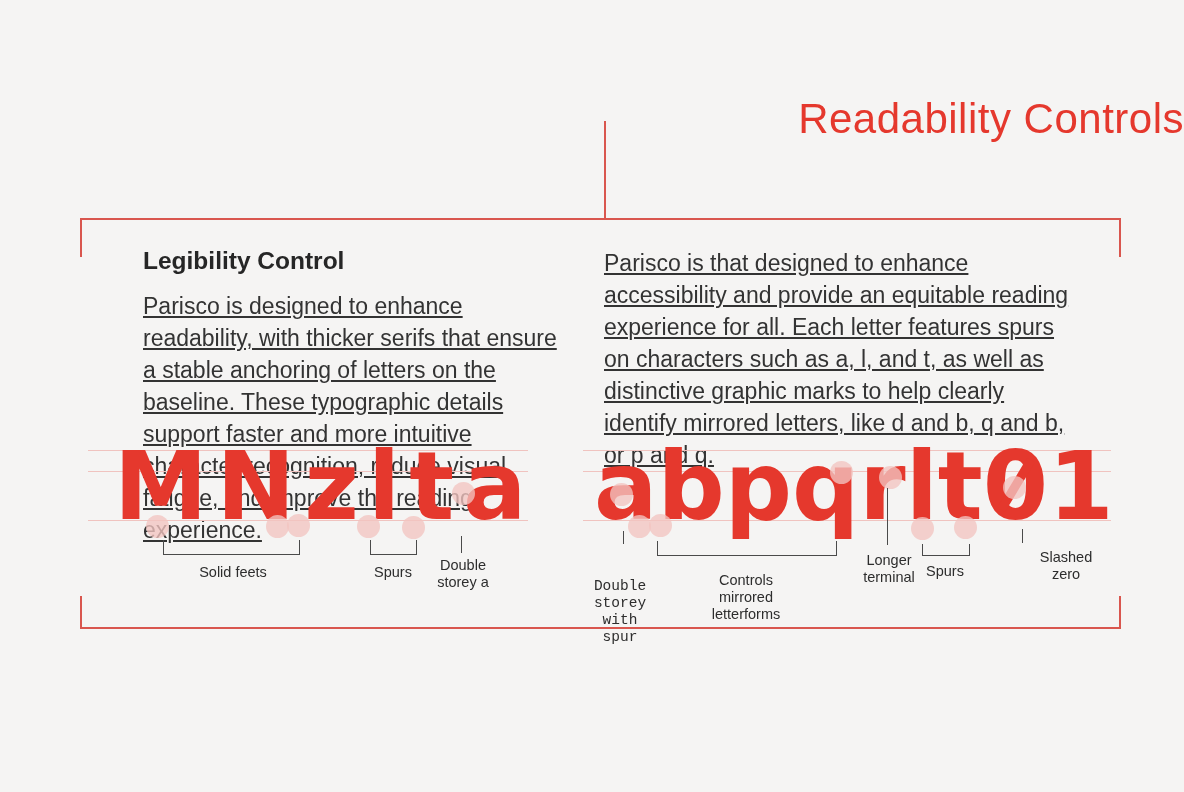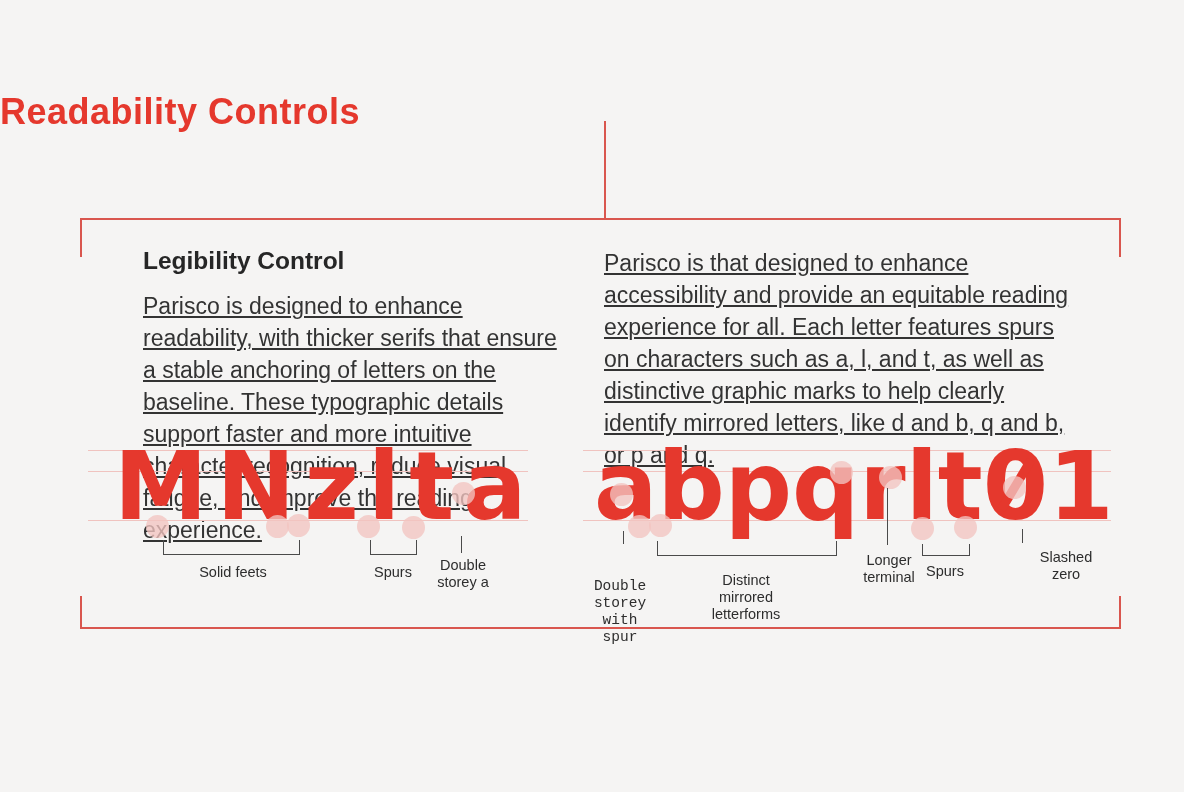--- a/index.html
+++ b/index.html
@@ -10,22 +10,22 @@
     --hl:rgba(242,196,192,0.78);
     --ink:#262626;
     --body:#333333;
     --ann-ink:#2d2d2d;
     --ann-line:#4a4a4a;
   }
   html,body{margin:0;padding:0;}
   body{background:var(--bg);font-family:"Liberation Sans",sans-serif;}
   #canvas{position:relative;width:1184px;height:792px;background:var(--bg);overflow:hidden;}
 
-  .title{position:absolute;top:67px;left:0;width:100%;text-align:left;
-         font-size:36px;font-weight:700;letter-spacing:0.5px;color:var(--red);}
+  .title{position:absolute;top:67px;left:0;width:100%;text-align:right;
+         font-size:42px;font-weight:400;letter-spacing:0.5px;color:var(--red);}
 
   .connector{position:absolute;left:604px;top:121px;width:2px;height:97px;background:var(--line-red);}
   .frame-top{position:absolute;left:80px;top:218px;width:1037px;height:37px;
              border-top:2px solid var(--line-red);border-left:2px solid var(--line-red);
              border-right:2px solid var(--line-red);}
   .frame-bottom{position:absolute;left:80px;top:596px;width:1037px;height:31px;
              border-bottom:2px solid var(--line-red);border-left:2px solid var(--line-red);
              border-right:2px solid var(--line-red);}
 
   .col{position:absolute;top:247px;}
@@ -111,21 +111,21 @@
   <div class="bracket" style="left:370px;top:540px;width:45px;height:14px;"></div>
   <div class="ann" style="left:363px;top:564px;width:60px;">Spurs</div>
 
   <div class="vline" style="left:461px;top:536px;height:17px;"></div>
   <div class="ann" style="left:426px;top:557px;width:74px;">Double storey a</div>
 
   <div class="vline" style="left:623px;top:531px;height:13px;"></div>
   <div class="ann" style="left:588px;top:578px;width:64px;font-family:Liberation Mono, monospace;">Double storey with spur</div>
 
   <div class="bracket" style="left:657px;top:541px;width:178px;height:14px;"></div>
-  <div class="ann" style="left:702px;top:572px;width:88px;">Distinct mirrored letterforms</div>
+  <div class="ann" style="left:702px;top:572px;width:88px;">Controls mirrored letterforms</div>
 
   <div class="vline" style="left:887px;top:488px;height:57px;"></div>
   <div class="ann" style="left:855px;top:552px;width:68px;">Longer terminal</div>
 
   <div class="bracket" style="left:922px;top:544px;width:46px;height:11px;"></div>
   <div class="ann" style="left:915px;top:563px;width:60px;">Spurs</div>
 
   <div class="vline" style="left:1022px;top:529px;height:14px;"></div>
   <div class="ann" style="left:1032px;top:549px;width:68px;">Slashed zero</div>
 

